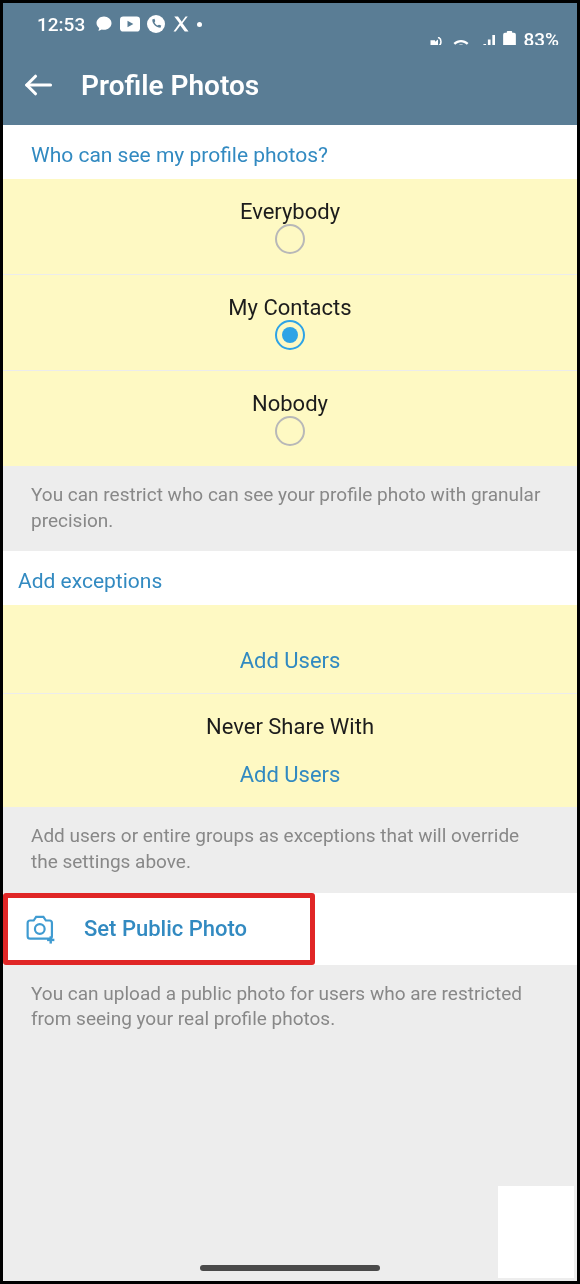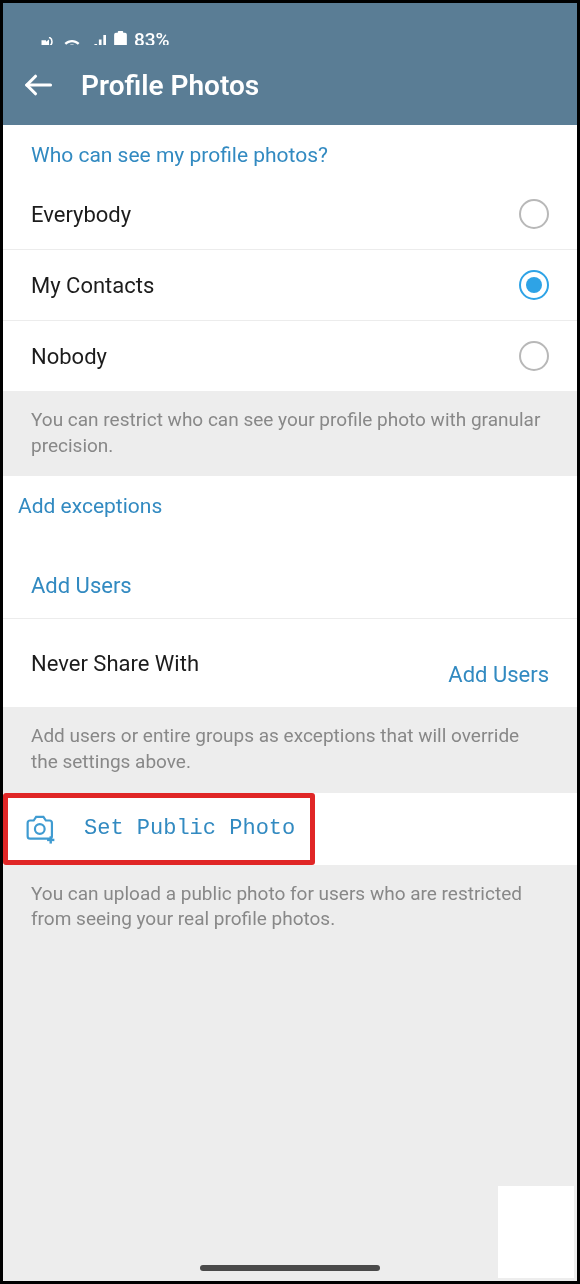--- a/index.html
+++ b/index.html
@@ -45,28 +45,29 @@
       align-items: center;
       padding: 0 20px;
       gap: 28px;
     }
     .back-btn { display: flex; align-items: center; }
     .app-title { font-size: 28px; font-weight: 600; }
     .content { flex: 1; background: #ededed; display: flex; flex-direction: column; }
     .section-header { color: #328ac1; font-size: 21px; font-weight: 400; padding: 18px 28px 12px; background: #fff; }
     .section-header.mt { margin-top: 0; padding-left: 15px; }
     .row {
-      background: #ffffff;
+      background: #fef9c3;
       display: flex;
       align-items: center;
       justify-content: space-between;
       padding: 20px 28px;
       font-size: 22px;
       color: #1c1c1c;
       border-bottom: 1px solid #ececec;
+      flex-direction: column;
     }
     .row.last { border-bottom: none; }
     .row-action { color: #328ac1; font-weight: 400; margin-top: 23px; }
     .radio {
       width: 30px; height: 30px; border-radius: 50%;
       border: 2.5px solid #b8b8b8;
       display: flex; align-items: center; justify-content: center;
     }
     .radio.checked { border-color: #2ea3e6; }
     .radio.checked::after{
@@ -94,21 +95,20 @@
       border: 5px solid #e02626;
       border-radius: 3px;
       margin: 0 0 0 0;
       width: 312px;
       background: #fff;
     }
     .set-photo-wrap {
       display:flex;
       align-items:stretch;
       background:#fff;
-      font-family:Liberation Mono, monospace;
     }
     .set-photo-rest {
       flex:1; background:#fff;
     }
     .cam-icon { display:flex; align-items:center; padding-left: 4px; }
     .navbar {
       position:absolute;
       bottom: 10px;
       left: 50%;
       transform: translateX(-50%);
@@ -125,20 +125,40 @@
       height: 92px;
       background:#fff;
     }
   </style>
 </head>
 <body>
 
 <div class="screen">
 
   <div class="status-bar">
+    <div class="sb-left">
+      <span>12:53</span>
+      <div class="sb-icons">
+        <svg width="18" height="18" viewBox="0 0 24 24">
+            <path d="M12 2C6.5 2 2 5.9 2 10.7c0 2.6 1.4 4.9 3.6 6.5l-1 4.2 4.5-2.1c.9.2 1.9.3 2.9.3 5.5 0 10-3.9 10-8.7S17.5 2 12 2z"></path>
+          </svg>
+        <svg width="20" height="16" viewBox="0 0 24 18">
+            <rect width="24" height="18" rx="4"></rect>
+            <path fill="#5a7d95" d="M9 5v8l7-4z"></path>
+          </svg>
+        <svg width="18" height="18" viewBox="0 0 24 24">
+            <circle cx="12" cy="12" r="12"></circle>
+            <path fill="#5a7d95" d="M7 6c0 6 5 11 11 11l1-3-3-1-2 1c-2-1-3-2-4-4l1-2-1-3-3 1z"></path>
+          </svg>
+        <svg width="18" height="18" viewBox="0 0 24 24">
+            <path d="M3 2h5l5 7 5-7h3l-7 9 8 11h-5l-6-8-6 8H2l8-11L3 2z"></path>
+          </svg>
+        <div class="dot"></div>
+      </div>
+    </div>
     <div class="sb-right">
       <svg width="18" height="14" viewBox="0 0 24 18">
           <path d="M6 4h6v2l4-3v12l-4-3v2H6z"></path>
           <path d="M16 0c3 1 4 4 4 6s-1 5-4 6" fill="none" stroke="#fff" stroke-width="2"></path>
         </svg>
       <svg width="20" height="16" viewBox="0 0 24 18">
           <path d="M12 18l-2-2c1-1 3-1 4 0zm-5-5c3-3 7-3 10 0l-2 2c-2-2-4-2-6 0zm-4-4c5-5 13-5 18 0l-2 2c-4-4-10-4-14 0z"></path>
         </svg>
       <svg width="18" height="16" viewBox="0 0 20 18">
           <path d="M1 14h3v4H1zm5-4h3v8H6zm5-5h3v13h-3zm5-5h3v18h-3z"></path>

